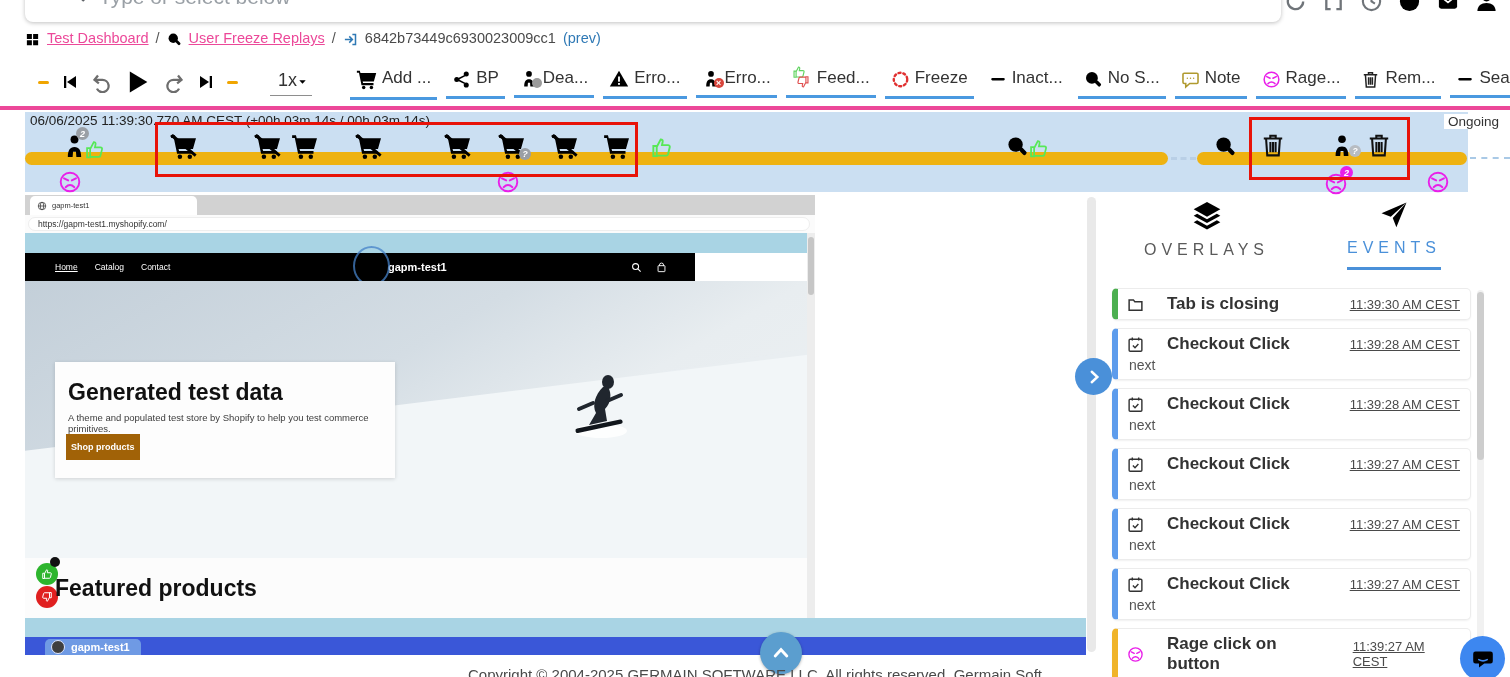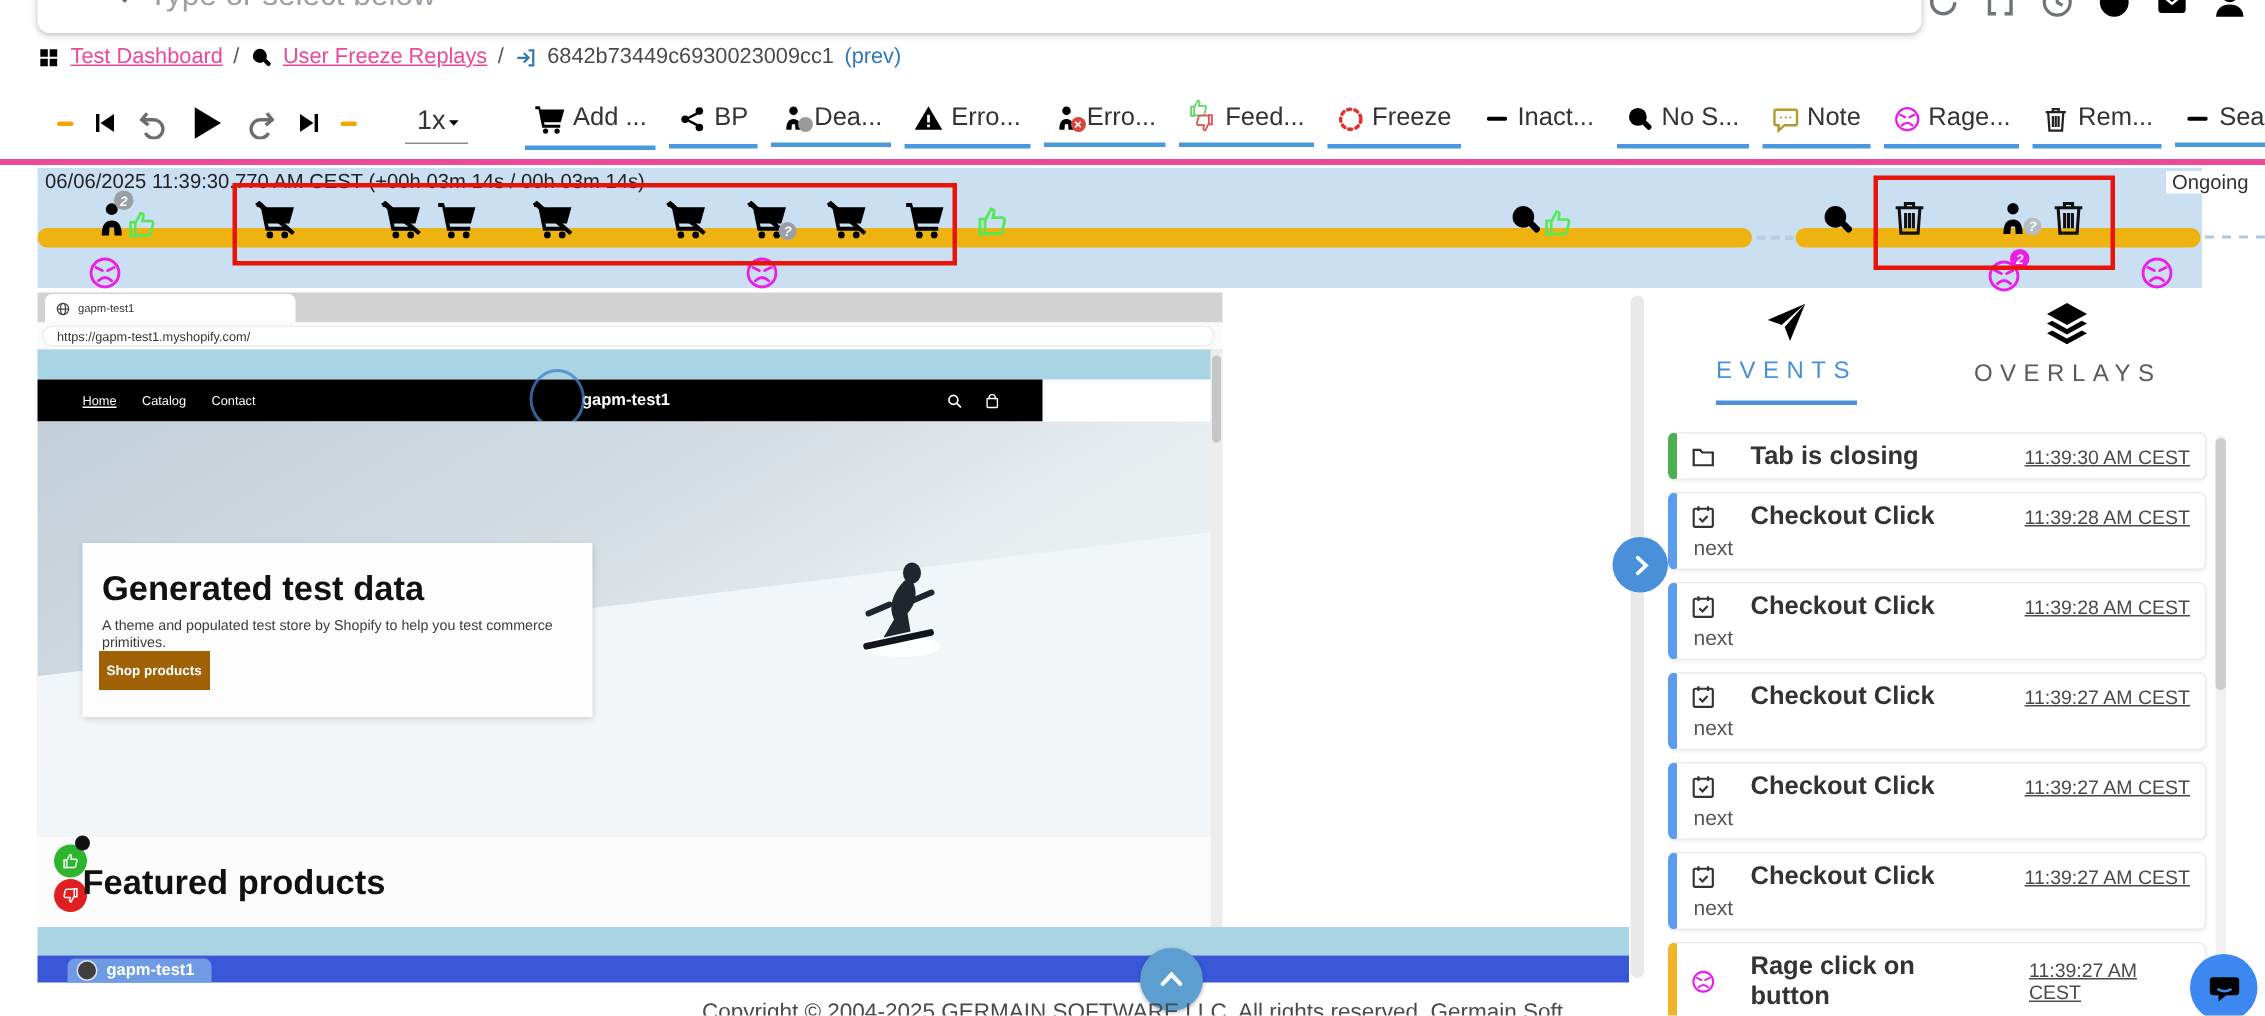--- a/index.html
+++ b/index.html
@@ -639,36 +639,36 @@
 <div class="abs vtrack"></div>
 <div class="abs collapsebtn">
   <span style="color:#fff">
       <svg width="18" height="18">
         <use href="#s-chevr"></use>
       </svg>
     </span>
 </div>
 
 <div class="abs ptabs">
+  <div class="ptab idle">
+    <span style="color:#5a5a5a">
+        <svg width="32" height="32">
+          <use href="#s-layers"></use>
+        </svg>
+      </span>
+    <span class="lbl">OVERLAYS</span>
+  </div>
   <div class="ptab active">
     <span style="color:#4a90d9">
         <svg width="30" height="30">
           <use href="#s-plane"></use>
         </svg>
       </span>
     <span class="lbl">EVENTS</span>
   </div>
-  <div class="ptab idle">
-    <span style="color:#5a5a5a">
-        <svg width="32" height="32">
-          <use href="#s-layers"></use>
-        </svg>
-      </span>
-    <span class="lbl">OVERLAYS</span>
-  </div>
 </div>
 
 <div class="abs events">
   <div class="ecard" style="padding-bottom: 5px; border-left-color: rgb(76, 175, 80);">
     <div class="erow">
       <span style="color:#333">
           <svg width="17" height="17">
             <use href="#s-folder"></use>
           </svg>
         </span>

